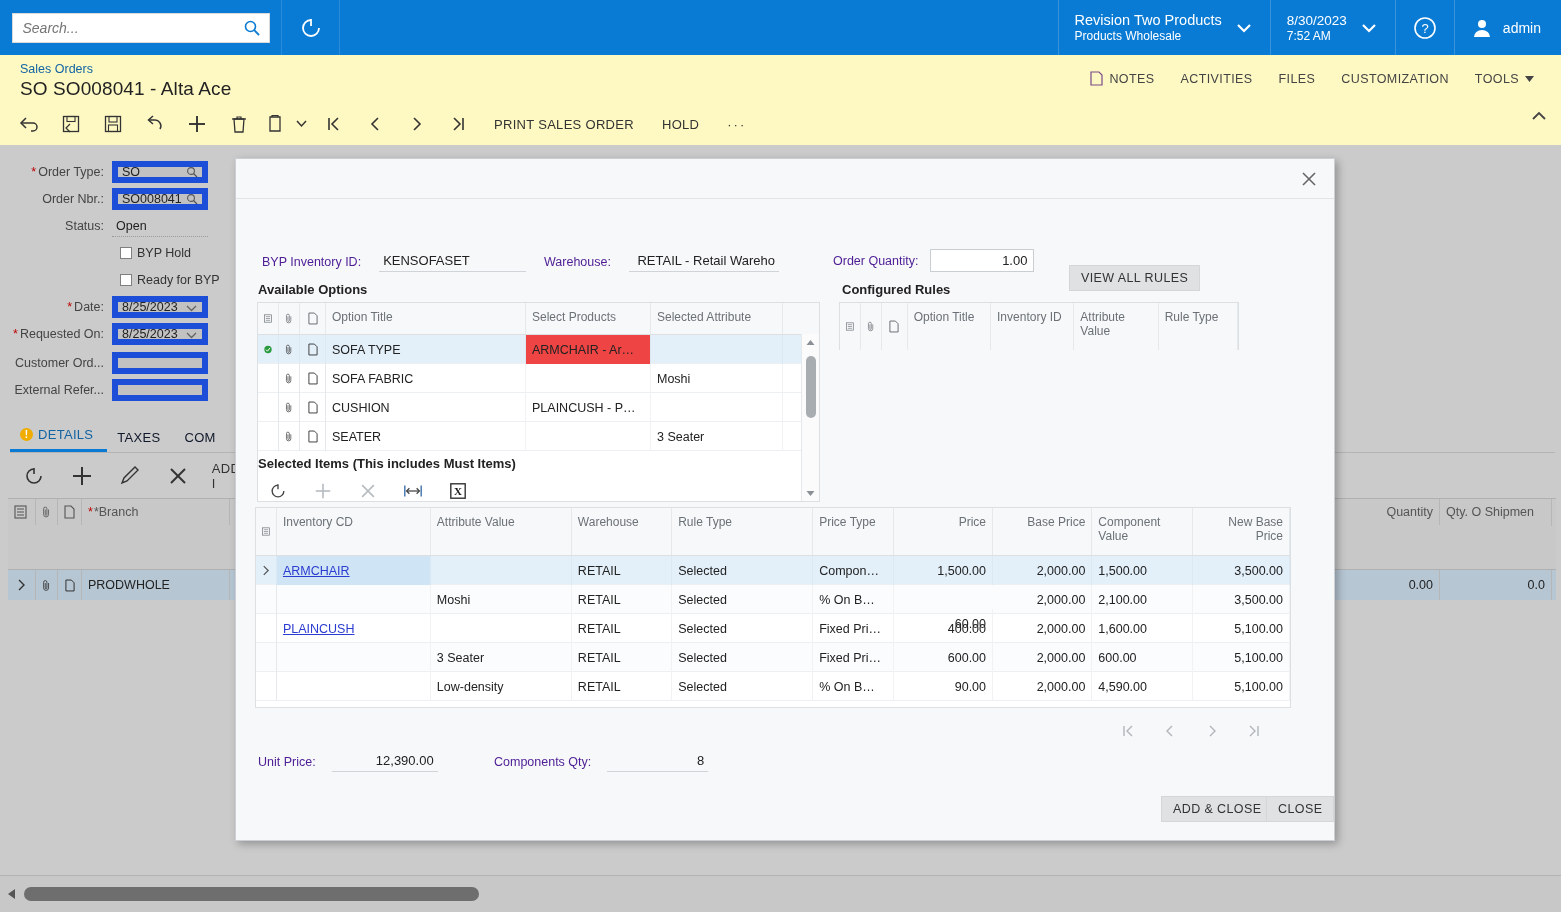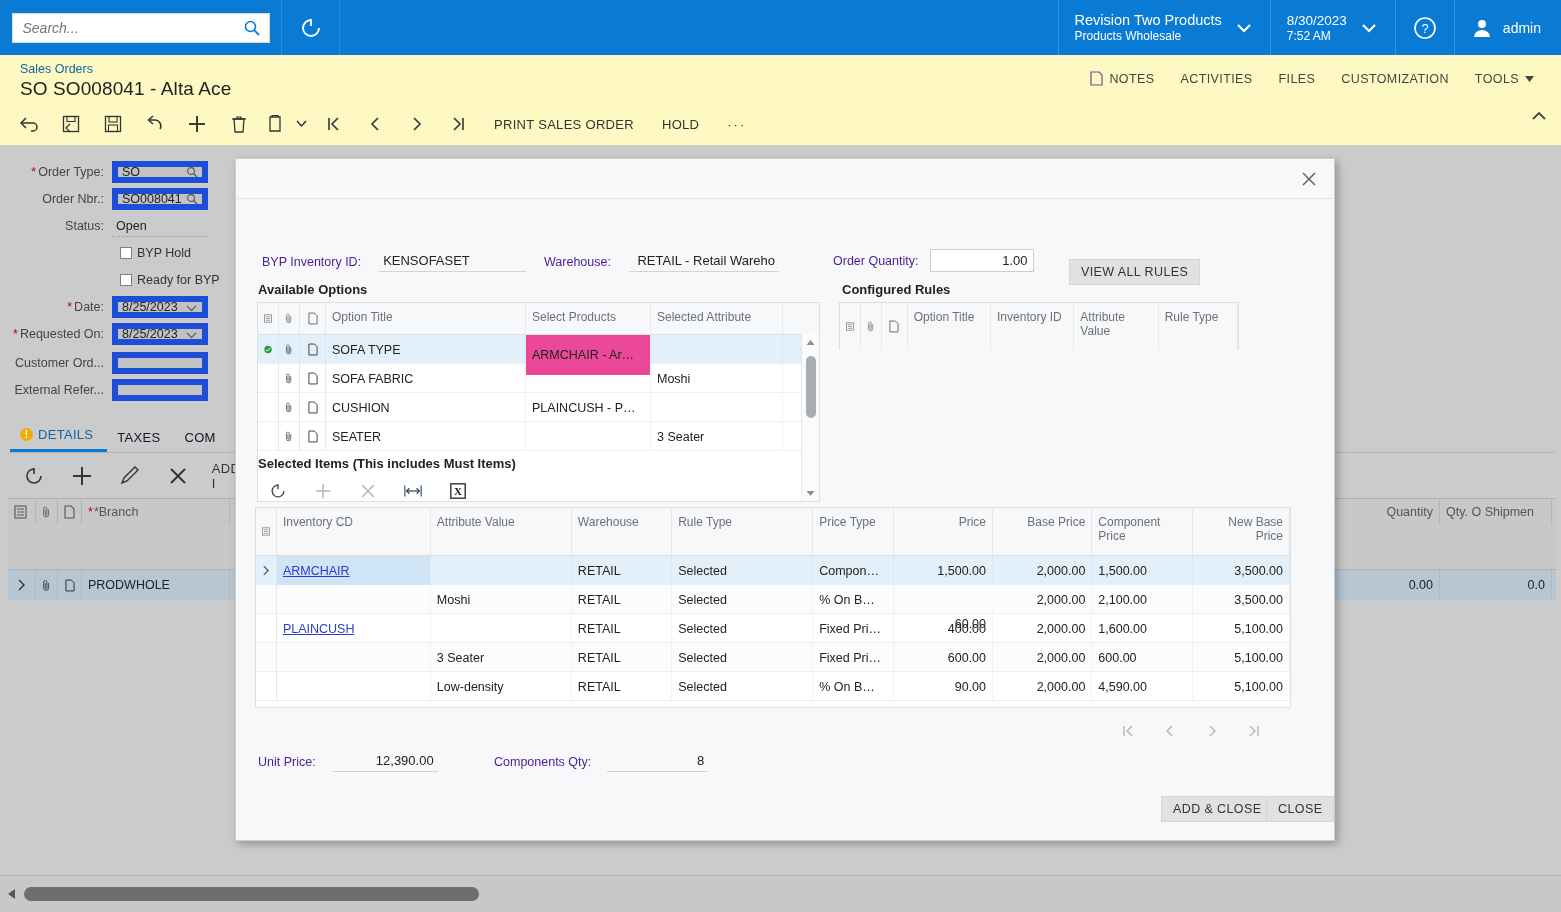--- a/index.html
+++ b/index.html
@@ -594,21 +594,21 @@
     <div class="mfield" style="left:308px; top:52px;">
       <span class="mlabel">Warehouse:</span>
       <span class="munder" style="width:150px; margin-left:18px; text-align:right;">RETAIL - Retail Wareho</span>
     </div>
 
     <div class="mfield" style="left:597px; top:50px;">
       <span class="mlabel">Order Quantity:</span>
       <span class="mbox" style="width:104px; margin-left:12px;">1.00</span>
     </div>
 
-    <div class="mbtn" style="position:absolute; left:833px; top:60px;">VIEW ALL RULES</div>
+    <div class="mbtn" style="position:absolute; left:833px; top:66px;">VIEW ALL RULES</div>
 
     <div class="sect-title" style="left:22px; top:83px;">Available Options</div>
 
     <div class="mgrid" style="left:21px; top:103px; width:563px; height:200px;">
       <div class="mg-head">
         <div class="mg-th icocol" style="height:31px;">
           <svg width="12" height="13" viewBox="0 0 13 14">
               <rect x="1" y="1" width="11" height="12" fill="none" stroke="#6b7177" stroke-width="1.1"></rect>
               <line x1="3" y1="4" x2="10" y2="4" stroke="#6b7177" stroke-width="1"></line>
               <line x1="3" y1="7" x2="10" y2="7" stroke="#6b7177" stroke-width="1"></line>
@@ -641,21 +641,21 @@
           <svg width="10" height="13" viewBox="0 0 11 14">
               <path d="M8 4 v6 a3 3 0 0 1 -6 0 v-7 a2 2 0 0 1 4 0 v7 a1 1 0 0 1 -2 0 v-6" fill="none" stroke="#444" stroke-width="1"></path>
             </svg>
         </div>
         <div class="mg-td icocol" style="height:29px; width:26px;">
           <svg width="10" height="13" viewBox="0 0 11 14">
               <path d="M1 1 h6 l3 3 v9 h-9 z" fill="none" stroke="#444" stroke-width="1.1"></path>
             </svg>
         </div>
         <div class="mg-td" style="width:200px; height:29px;">SOFA TYPE</div>
-        <div class="mg-td" style="width:125px; height:40px; background:#ec4899;">ARMCHAIR - Ar…</div>
+        <div class="mg-td" style="width:125px; height:29px; background:#ef4444;">ARMCHAIR - Ar…</div>
         <div class="mg-td" style="width:132px; height:29px;"></div>
       </div>
 
       <div class="mg-row" style="height:29px;">
         <div class="mg-td icocol" style="height:29px;"></div>
         <div class="mg-td icocol" style="height:29px;">
           <svg width="10" height="13" viewBox="0 0 11 14">
               <path d="M8 4 v6 a3 3 0 0 1 -6 0 v-7 a2 2 0 0 1 4 0 v7 a1 1 0 0 1 -2 0 v-6" fill="none" stroke="#444" stroke-width="1"></path>
             </svg>
         </div>
@@ -797,21 +797,21 @@
               <line x1="3" y1="10" x2="10" y2="10" stroke="#6b7177" stroke-width="1"></line>
             </svg>
         </div>
         <div class="mg-th" style="width:155px; height:47px;">Inventory CD</div>
         <div class="mg-th" style="width:142px; height:47px;">Attribute Value</div>
         <div class="mg-th" style="width:101px; height:47px;">Warehouse</div>
         <div class="mg-th" style="width:142px; height:47px;">Rule Type</div>
         <div class="mg-th" style="width:81px; height:47px; white-space:normal; line-height:14px;">Price Type</div>
         <div class="mg-th" style="width:100px; height:47px; justify-content:flex-end;">Price</div>
         <div class="mg-th" style="width:100px; height:47px; justify-content:flex-end;">Base Price</div>
-        <div class="mg-th" style="width:101px; height:47px; white-space:normal; line-height:14px;">Component Price</div>
+        <div class="mg-th" style="width:101px; height:47px; white-space:normal; line-height:14px;">Component Value</div>
         <div class="mg-th" style="width:98px; height:47px; justify-content:flex-end; text-align:right; white-space:normal; line-height:14px;">New Base Price</div>
       </div>
 
       <div class="mg-row sel" style="height:29px;">
         <div class="mg-td icocol" style="height:29px;">
           <svg width="8" height="11" viewBox="0 0 9 12">
               <polyline points="2,1 7,6 2,11" fill="none" stroke="#555" stroke-width="1.4"></polyline>
             </svg>
         </div>
         <div class="mg-td" style="width:155px; height:29px; background:#cfe4f5;">

